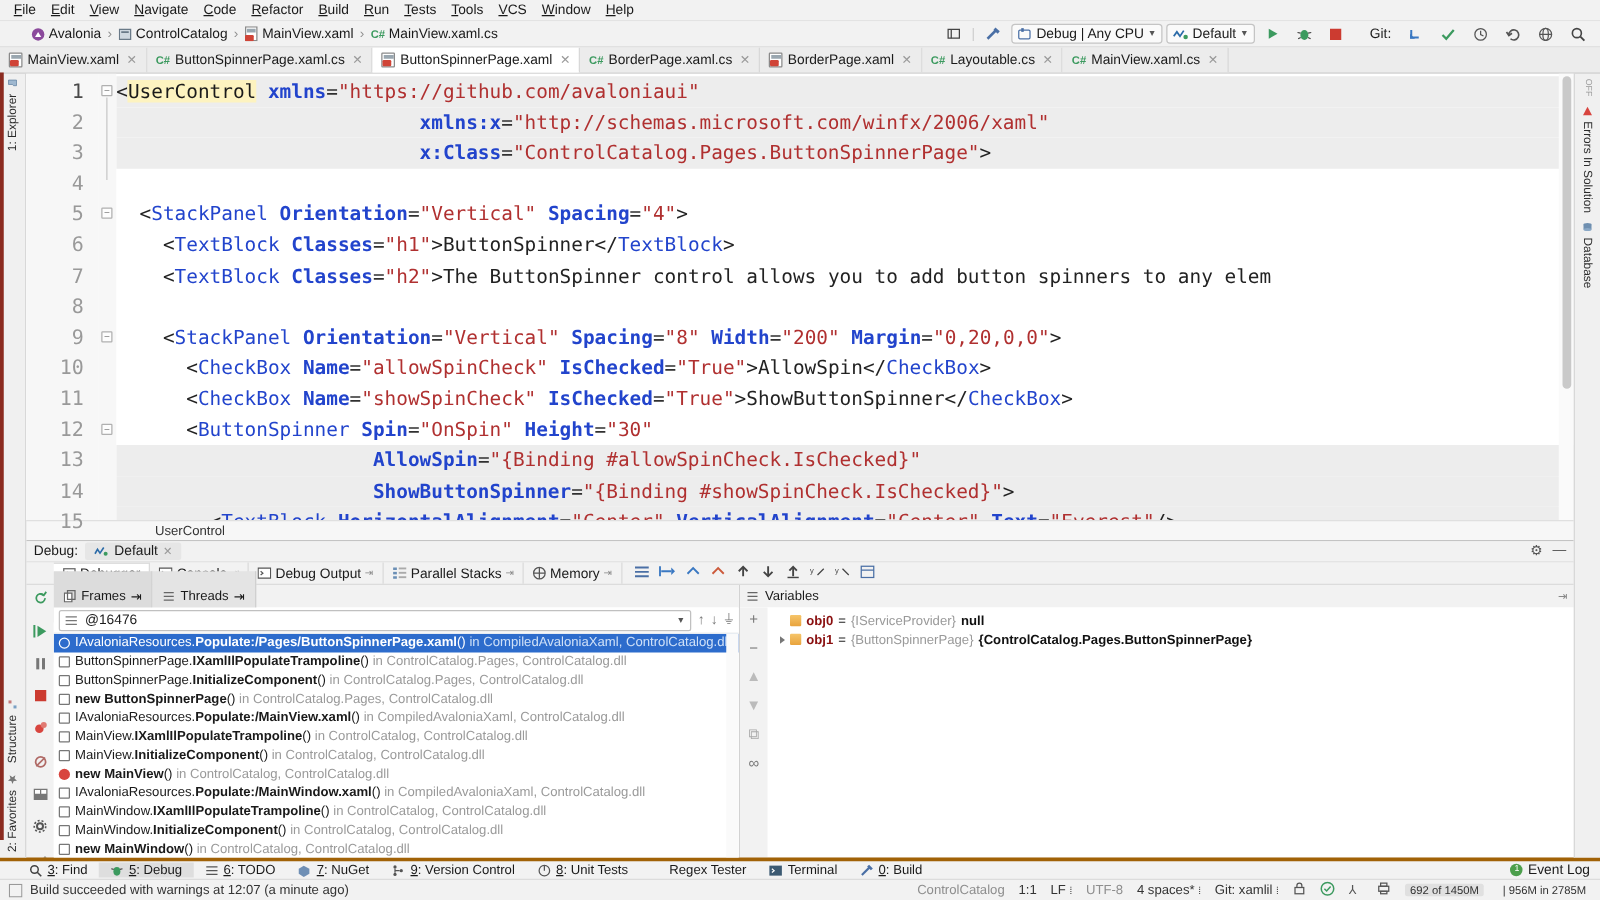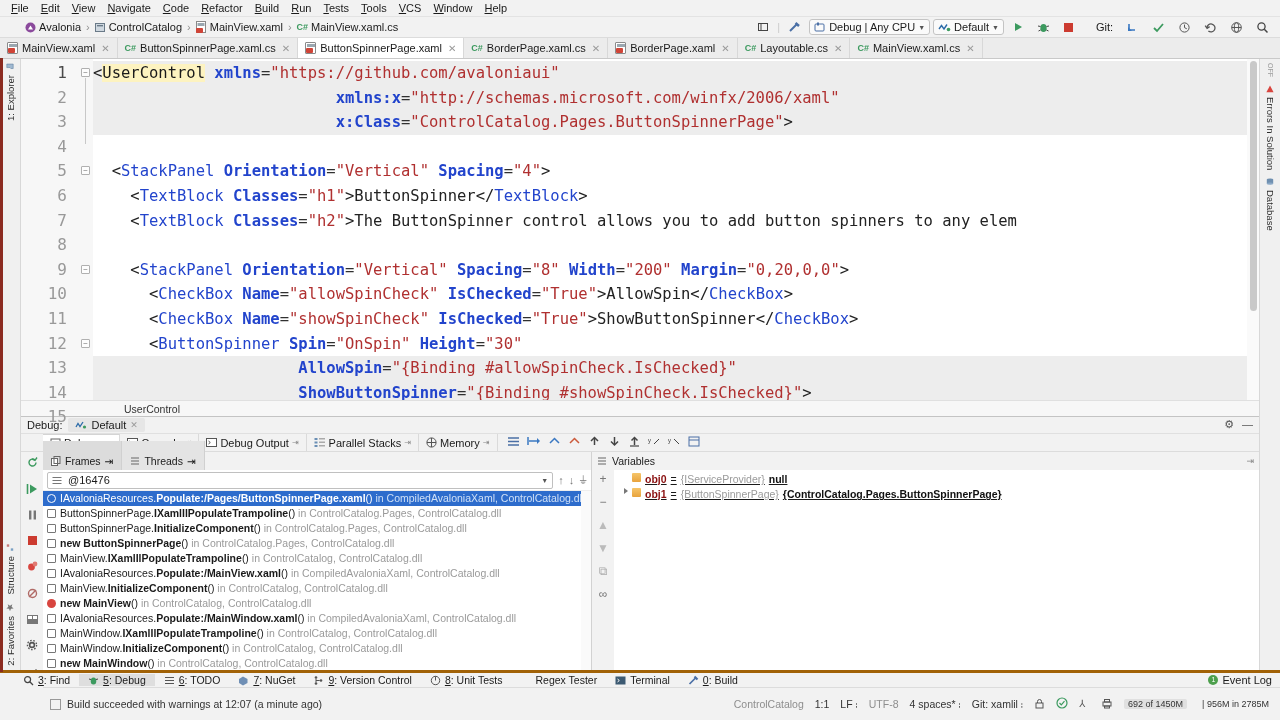--- a/index.html
+++ b/index.html
@@ -175,21 +175,21 @@
   .fico { width: 9px; height: 9px; border: 1px solid #777; background: #fff; flex: none; border-radius: 1px; }
   .fico.dot { border: none; border-radius: 50%; background: #d8453f; }
   .fico.circ { border: 1px solid #fff; border-radius: 50%; background: transparent; }
   .frames-scroll { position: absolute; right: 0; top: 0; bottom: 0; width: 10px; background: #fafafa; }
 
   .vars-col { flex: 1 1 auto; display: flex; flex-direction: column; min-width: 0; background: #fff; }
   .vars-head { height: 18px; display: flex; align-items: center; gap: 5px; padding: 0 5px; background: #f2f2f2; font-size: 10.5px; }
   .vars-body { flex: 1 1 auto; display: flex; background: #fff; }
   .vars-tools { width: 22px; flex: none; display: flex; flex-direction: column; align-items: center; gap: 9px; padding-top: 2px; color: #777; font-size: 12px; background: #f2f2f2; }
   .vars-list { flex: 1 1 auto; padding-top: 3px; }
-  .vrow { height: 15px; display: flex; align-items: flex-start; gap: 4px; font-size: 10.5px; padding-left: 10px; text-decoration: underline; }
+  .vrow { height: 15px; display: flex; align-items: center; gap: 4px; font-size: 10.5px; padding-left: 10px; }
   .v-name { color: #8a0f0f; font-weight: bold; }
   .v-type { color: #9a9a9a; }
   .v-val { color: #111; font-weight: bold; }
   .v-ico { width: 9px; height: 9px; flex: none; background: linear-gradient(#f6c56a,#e8a33d); border-radius: 1px; }
   .tri { width: 0; height: 0; border-left: 4px solid #777; border-top: 3px solid transparent; border-bottom: 3px solid transparent; flex: none; }
 
   
   .toolbar-bottom {
     height: 17px; flex: none; background: #f2f2f2; display: flex; align-items: center;
     border-top: 3px solid #a16207; padding-left: 14px; gap: 0;
@@ -198,22 +198,22 @@
   .twbtn.active { background: #dedede; }
   .twbtn u { text-decoration: underline; }
   .toolbar-bottom .right { margin-left: auto; display: flex; align-items: center; gap: 4px; padding-right: 8px; }
   .badge-green {
     width: 10px; height: 10px; border-radius: 50%; background: #4c9f4c; color: #fff;
     font-size: 7px; line-height: 10px; text-align: center; flex: none;
   }
 
   
   .statusbar {
-    height: 33px; flex: none; background: #f2f2f2; display: flex; align-items: center;
-    border-top: 1px solid #dcdcdc; padding: 0 7px; font-size: 10.5px; color: #333; gap: 0; margin-left: 43px;
+    height: 17px; flex: none; background: #f2f2f2; display: flex; align-items: center;
+    border-top: 1px solid #dcdcdc; padding: 0 7px; font-size: 10.5px; color: #333; gap: 0;
   }
   .statusbar .sleft { display: flex; align-items: center; gap: 6px; }
   .statusbar .sright { margin-left: auto; display: flex; align-items: center; gap: 11px; }
   .statusbar .dim { color: #8e8e8e; }
   .mem { background: #e0e0e0; padding: 0 4px; font-size: 9px; border-radius: 2px; }
 
   .redline { position: absolute; left: 0; top: 58px; width: 3px; bottom: 48px; background: #8b2b20; }
 </style>
 </head>
 <body>
@@ -711,25 +711,25 @@
                 <div class="frow">
                   <span class="fico"></span>
                   <span>ButtonSpinnerPage.<b>InitializeComponent</b>()<span class="dim"> in ControlCatalog.Pages, ControlCatalog.dll</span></span>
                 </div>
                 <div class="frow">
                   <span class="fico"></span>
                   <span><b>new ButtonSpinnerPage</b>()<span class="dim"> in ControlCatalog.Pages, ControlCatalog.dll</span></span>
                 </div>
                 <div class="frow">
                   <span class="fico"></span>
+                  <span>IAvaloniaResources.<b>Populate:/MainView.xaml</b>()<span class="dim"> in CompiledAvaloniaXaml, ControlCatalog.dll</span></span>
+                </div>
+                <div class="frow">
+                  <span class="fico"></span>
                   <span>MainView.<b>IXamlIlPopulateTrampoline</b>()<span class="dim"> in ControlCatalog, ControlCatalog.dll</span></span>
-                </div>
-                <div class="frow">
-                  <span class="fico"></span>
-                  <span>IAvaloniaResources.<b>Populate:/MainView.xaml</b>()<span class="dim"> in CompiledAvaloniaXaml, ControlCatalog.dll</span></span>
                 </div>
                 <div class="frow">
                   <span class="fico"></span>
                   <span>MainView.<b>InitializeComponent</b>()<span class="dim"> in ControlCatalog, ControlCatalog.dll</span></span>
                 </div>
                 <div class="frow">
                   <span class="fico dot"></span>
                   <span><b>new MainView</b>()<span class="dim"> in ControlCatalog, ControlCatalog.dll</span></span>
                 </div>
                 <div class="frow">

